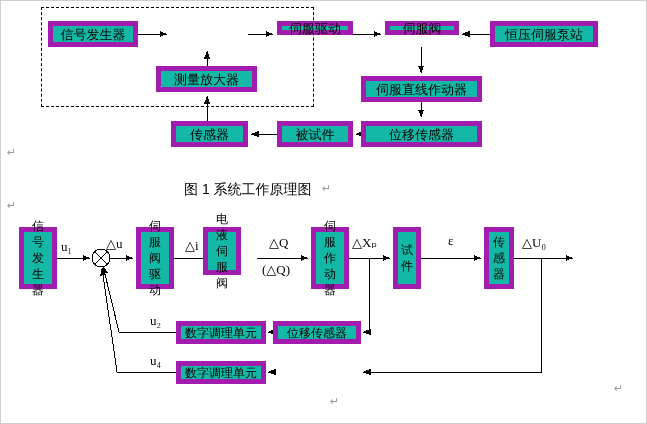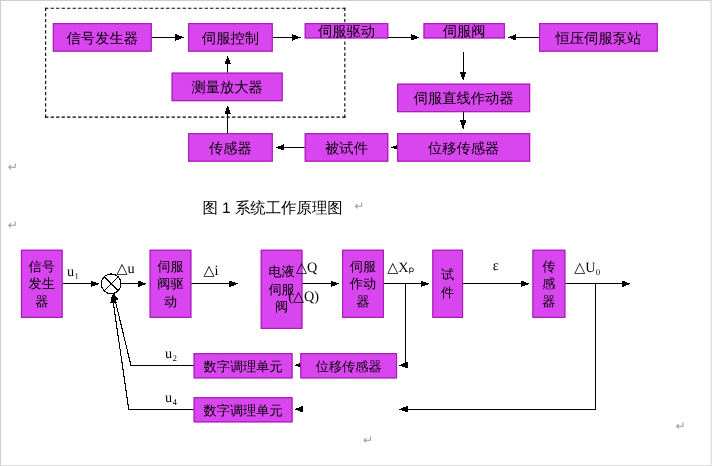--- a/index.html
+++ b/index.html
@@ -9,22 +9,22 @@
     background:#ffffff;
     border:1px solid #cfcfcf;
     box-sizing:border-box;
     font-family:"Liberation Sans","DejaVu Sans",sans-serif;
     color:#000;
     overflow:hidden;
   }
   svg.wires{position:absolute;left:0;top:0;width:647px;height:424px;}
   .box{
     position:absolute;
-    border:1px solid #a21caf;
-    background:#d946ef;
+    border:5px solid #a21caf;
+    background:#14b8a6;
     box-sizing:border-box;
     display:flex;align-items:center;justify-content:center;
     text-align:center;
     font-size:13px;
     line-height:15px;
     white-space:nowrap;
   }
   .vbox{
     font-size:12px;
     line-height:16px;
@@ -108,35 +108,34 @@
 
       <circle cx="100" cy="257" r="9" fill="#fff"></circle>
       <line x1="93.6" y1="250.6" x2="106.4" y2="263.4"></line>
       <line x1="106.4" y1="250.6" x2="93.6" y2="263.4"></line>
     </g>
   </svg>
 
   <div class="dashed" style="left:40px;top:6px;width:273px;height:100px"></div>
 
   <div class="box" style="left:47px;top:20px;width:90px;height:26px">信号发生器</div>
-  <div class="box" style="left:170px;top:20px;width:77px;height:26px">伺服控制</div>
   <div class="box" style="left:276px;top:20px;width:76px;height:14px">伺服驱动</div>
   <div class="box" style="left:384px;top:20px;width:74px;height:14px">伺服阀</div>
   <div class="box" style="left:489px;top:20px;width:108px;height:26px">恒压伺服泵站</div>
   <div class="box" style="left:155px;top:65px;width:101px;height:26px">测量放大器</div>
   <div class="box" style="left:360px;top:75px;width:121px;height:26px">伺服直线作动器</div>
   <div class="box" style="left:360px;top:120px;width:121px;height:26px">位移传感器</div>
   <div class="box" style="left:276px;top:120px;width:76px;height:26px">被试件</div>
   <div class="box" style="left:170px;top:120px;width:77px;height:26px">传感器</div>
 
   <div class="caption" style="left:183px;top:180px">图 1 系统工作原理图</div>
 
   <div class="box vbox" style="left:18px;top:226px;width:38px;height:62px">信号发生器</div>
   <div class="box vbox" style="left:135px;top:226px;width:38px;height:62px">伺服阀驱动</div>
-  <div class="box vbox" style="left:236px;top:226px;width:38px;height:72px">电液伺服阀</div>
+  <div class="box vbox" style="left:202px;top:226px;width:38px;height:48px">电液伺服阀</div>
   <div class="box vbox" style="left:310px;top:226px;width:38px;height:62px">伺服作动器</div>
   <div class="box vbox1" style="left:392px;top:226px;width:28px;height:62px">试件</div>
   <div class="box vbox1" style="left:483px;top:226px;width:30px;height:62px">传感器</div>
 
   <div class="box sbox" style="left:175px;top:320px;width:90px;height:23px">数字调理单元</div>
   <div class="box sbox" style="left:272px;top:320px;width:88px;height:23px">位移传感器</div>
   <div class="box sbox" style="left:175px;top:360px;width:90px;height:23px">数字调理单元</div>
 
   <span class="sig" style="left:60px;top:239px">u₁</span>
   <span class="sig" style="left:105px;top:236px">△u</span>

